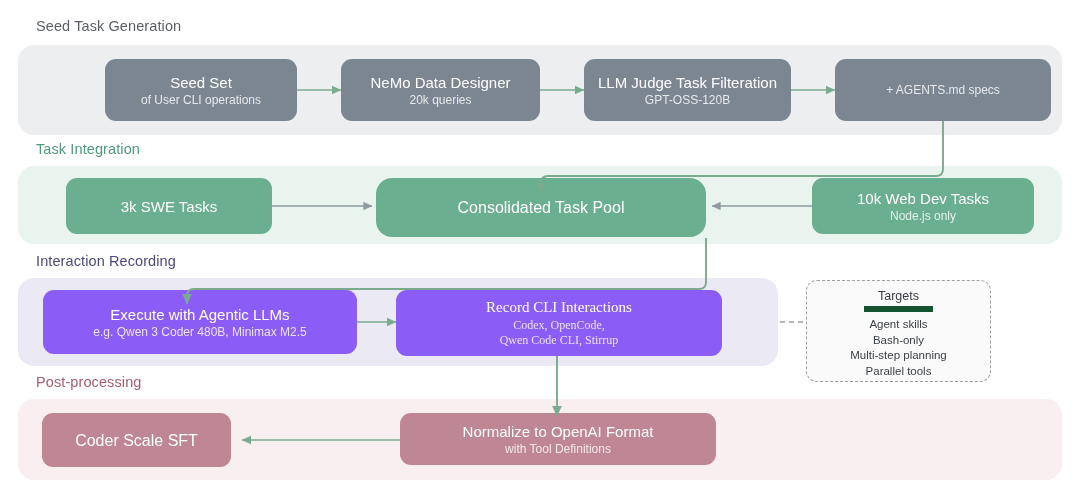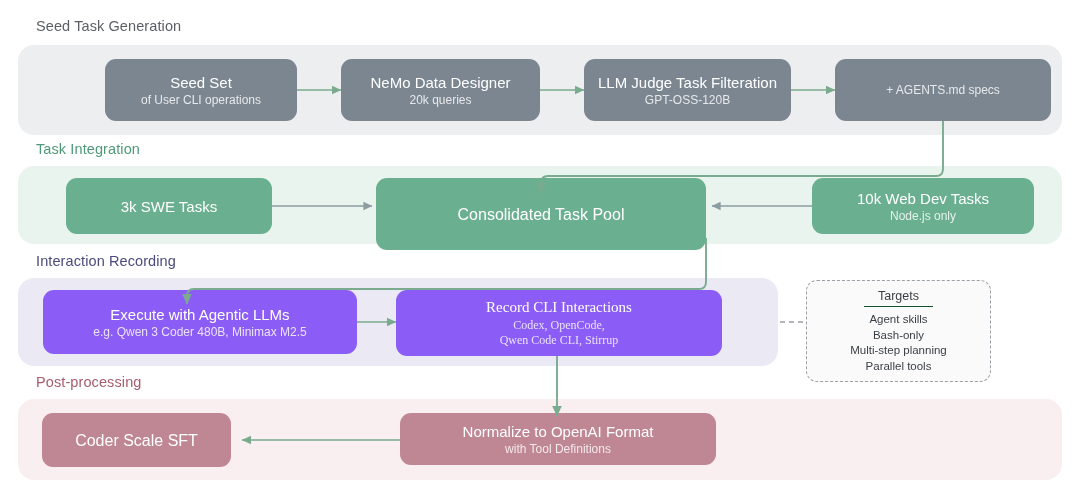--- a/index.html
+++ b/index.html
@@ -92,21 +92,21 @@
     display: flex;
     flex-direction: column;
     align-items: center;
     justify-content: flex-start;
     padding-top: 8px;
   }
   .targets .t-head {
     font-size: 12.5px;
     color: #3a3f45;
     padding: 0 14px 3px 14px;
-    border-bottom: 1px solid #14532d;
+    border-bottom: 6px solid #14532d;
     margin-bottom: 5px;
   }
   .targets .t-item {
     font-size: 11.5px;
     line-height: 15.5px;
     color: #3a3f45;
     white-space: nowrap;
   }
 </style>
 </head>
@@ -174,21 +174,21 @@
   </div>
 
   <div class="node pal-gray" style="left:835px; top:59px; width:216px; height:62px;">
     <div class="sub">+ AGENTS.md specs</div>
   </div>
 
   <div class="node pal-green" style="left:66px; top:178px; width:206px; height:56px;">
     <div class="title">3k SWE Tasks</div>
   </div>
 
-  <div class="node pal-green" style="left:376px; top:178px; width:330px; height:72px;">
+  <div class="node pal-green" style="left:376px; top:178px; width:330px; height:59px;border-radius:16px;">
     <div class="title" style="font-size:16px;">Consolidated Task Pool</div>
   </div>
 
   <div class="node pal-green" style="left:812px; top:178px; width:222px; height:56px;">
     <div class="title">10k Web Dev Tasks</div>
     <div class="sub">Node.js only</div>
   </div>
 
   <div class="node pal-purple" style="left:43px; top:290px; width:314px; height:64px;">
     <div class="title">Execute with Agentic LLMs</div>

